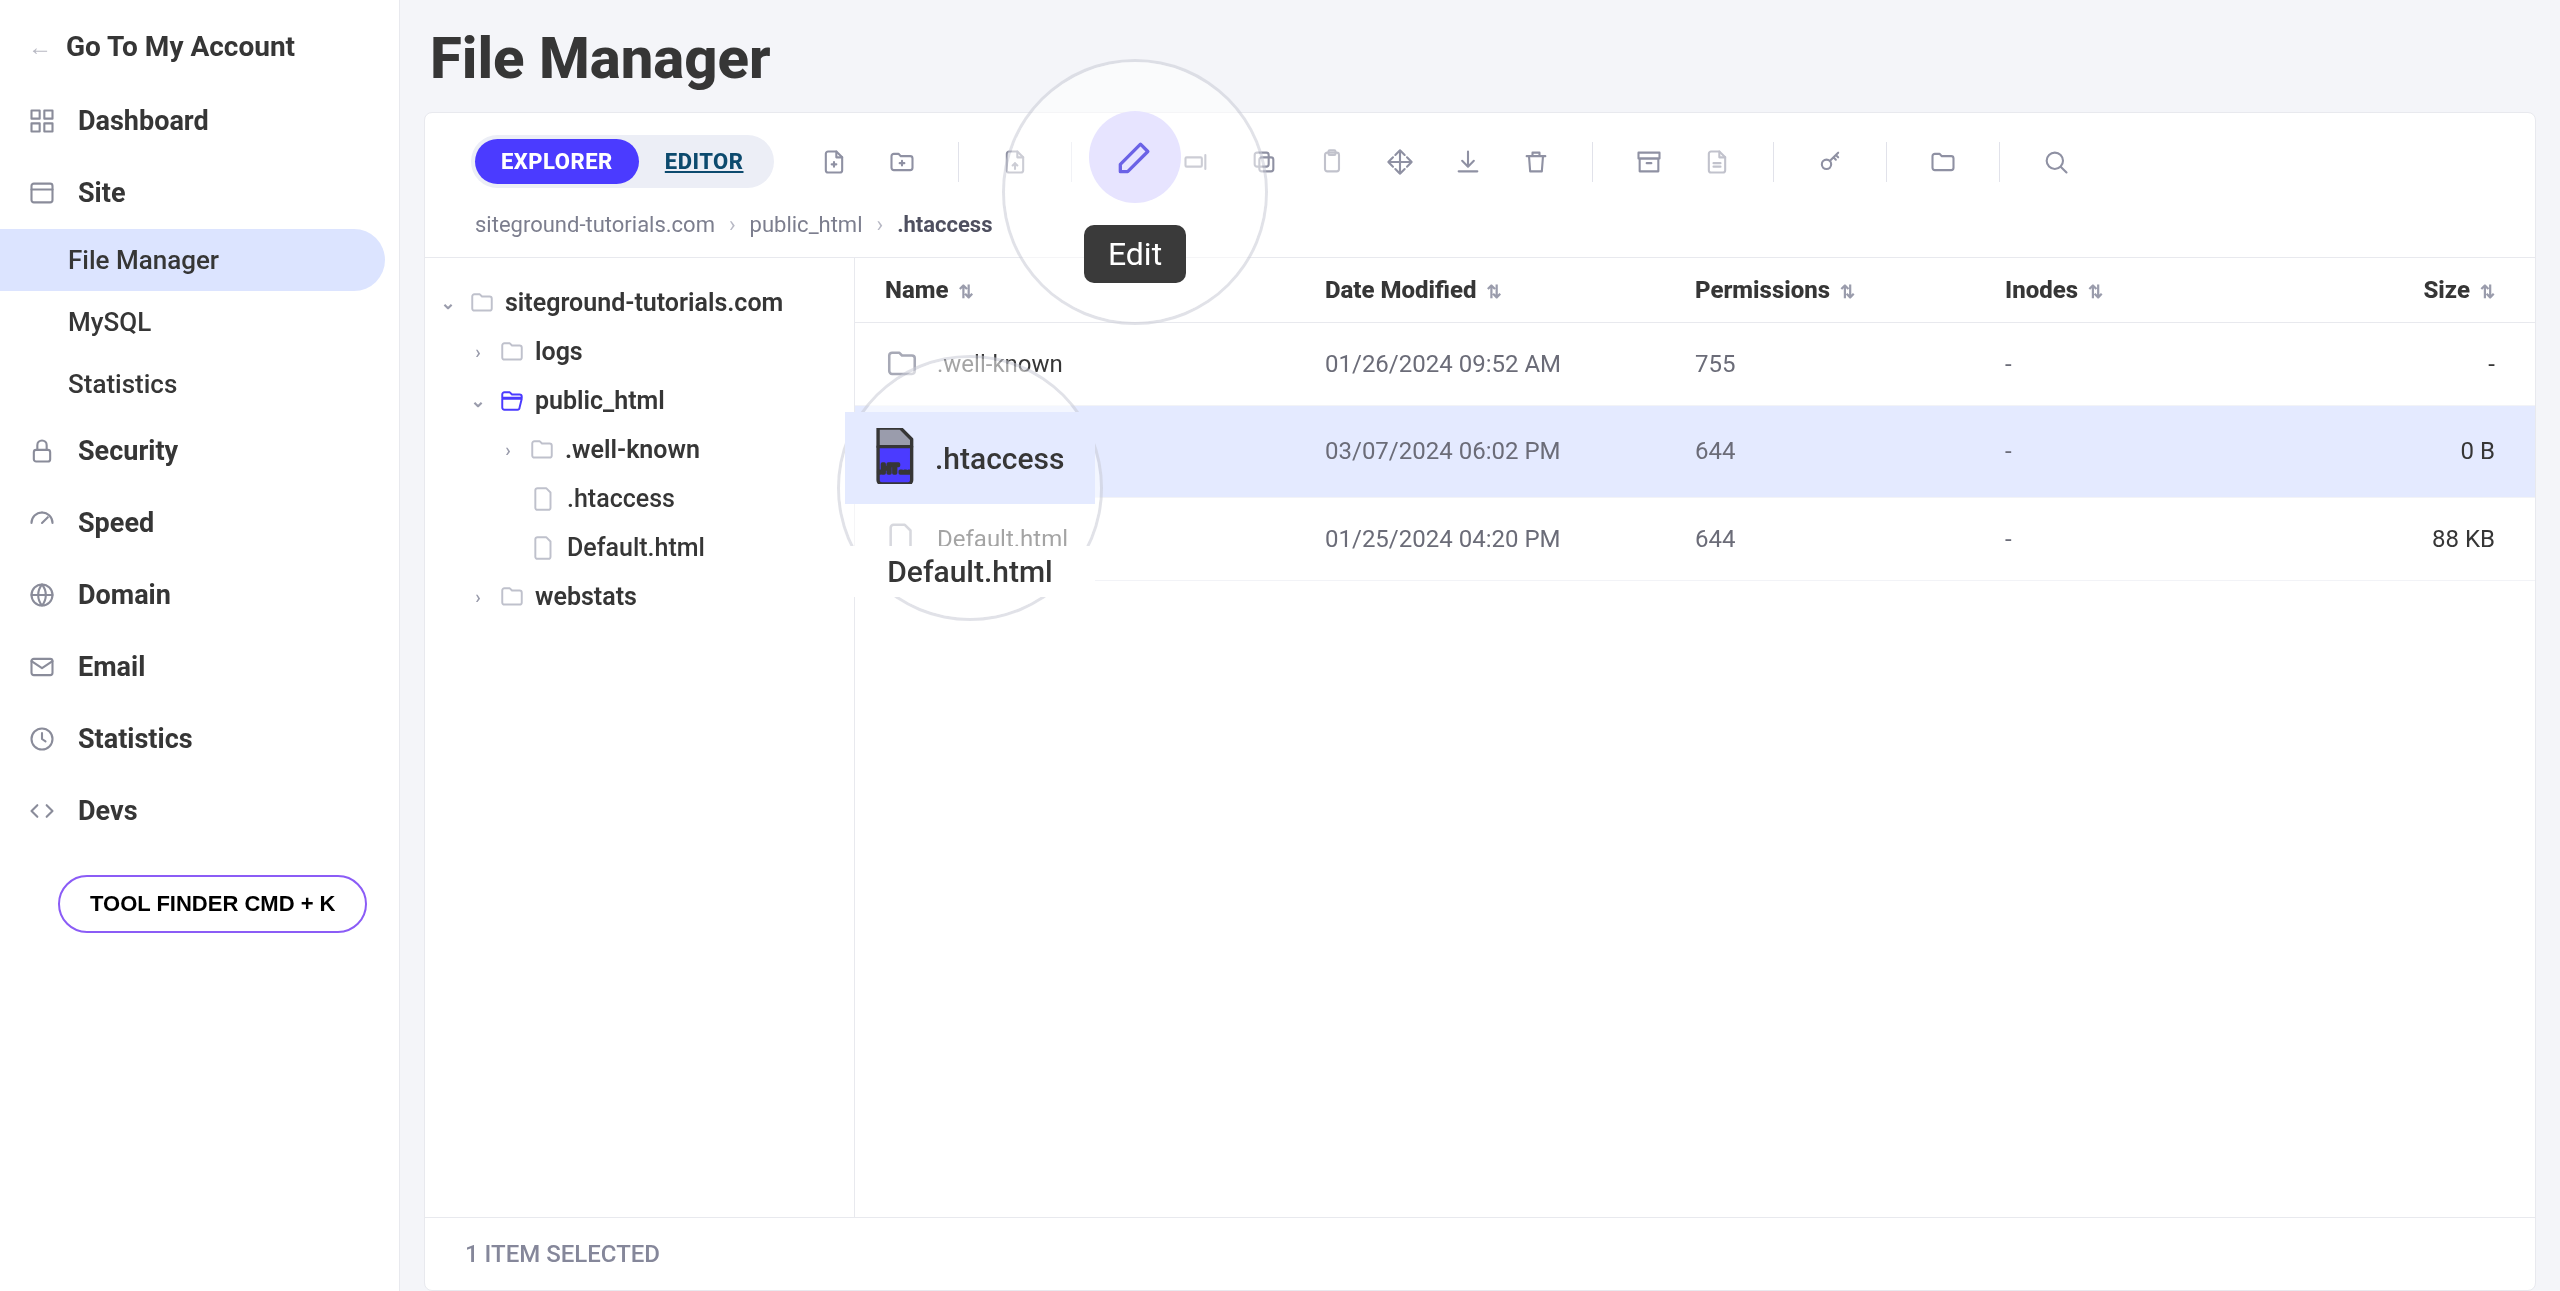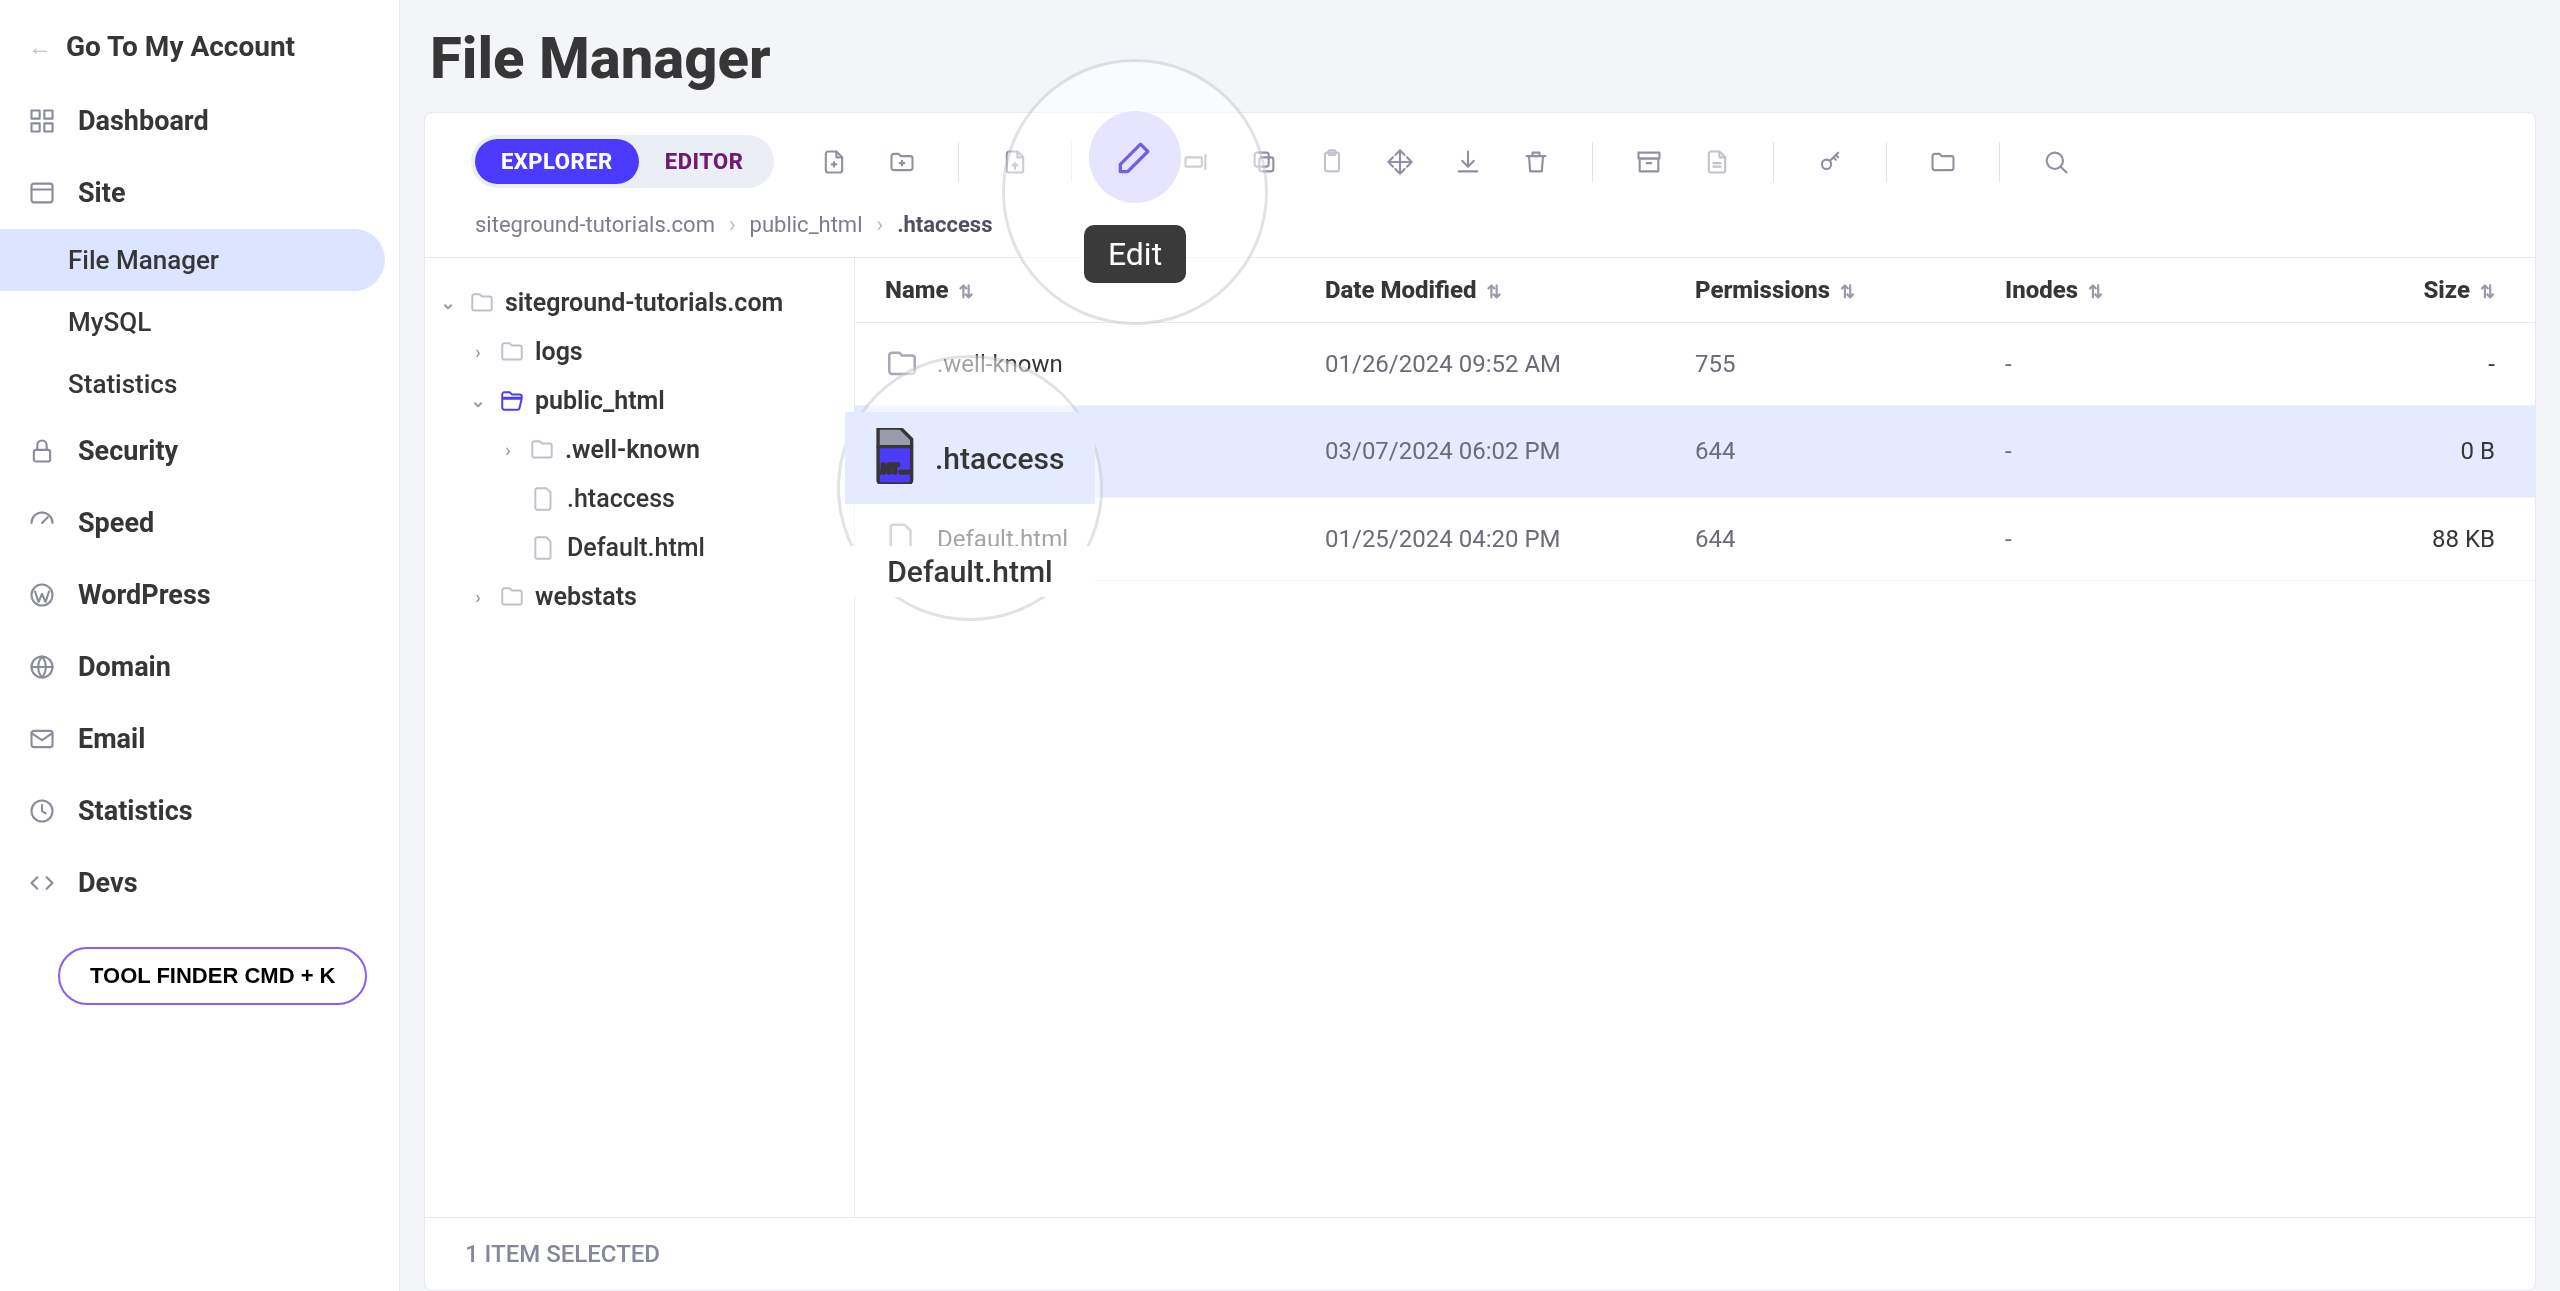--- a/index.html
+++ b/index.html
@@ -73,21 +73,21 @@
 }
 .tab-switch {
   display:flex; background:#eceef6; border-radius:28px; padding:4px;
 }
 .tab-switch .tab {
   padding: 10px 26px; border-radius:24px;
   font-weight:800; font-size:22px; letter-spacing:0.5px;
   cursor:pointer;
 }
 .tab-switch .tab.active { background:#4b3bff; color:#fff; }
-.tab-switch .tab.inactive { color:#701a75; }
+.tab-switch .tab.inactive { color:#0c4a6e;text-decoration:underline; }
 .tb-sep { width:1px; height:40px; background:#e1e2ea; margin:0 22px; }
 .tb-icon {
   width:40px; height:40px; display:flex; align-items:center; justify-content:center;
   color:#8f91a3; cursor:pointer; margin:0 14px;
 }
 .tb-icon svg { width:28px; height:28px; }
 .tb-icon.dim { opacity:.55; }
 .tb-spacer { width:26px; }
 
 
@@ -241,29 +241,20 @@
     </div>
     <div class="nav-item">
       <span class="icon">
           <svg viewBox="0 0 24 24">
             <path d="M12 3a9 9 0 0 1 9 9"></path>
             <path d="M3 12a9 9 0 0 1 9-9"></path>
             <path d="M12 12l5-5"></path>
           </svg>
         </span>
       <span>Speed</span>
-    </div>
-    <div class="nav-item">
-      <span class="icon">
-          <svg viewBox="0 0 24 24">
-            <circle cx="12" cy="12" r="9"></circle>
-            <path d="M6 9l3 9 3-7 3 7 3-9"></path>
-          </svg>
-        </span>
-      <span>WordPress</span>
     </div>
     <div class="nav-item">
       <span class="icon">
           <svg viewBox="0 0 24 24">
             <circle cx="12" cy="12" r="9"></circle>
             <path d="M3 12h18M12 3a14 14 0 0 1 0 18M12 3a14 14 0 0 0 0 18"></path>
           </svg>
         </span>
       <span>Domain</span>
     </div>

